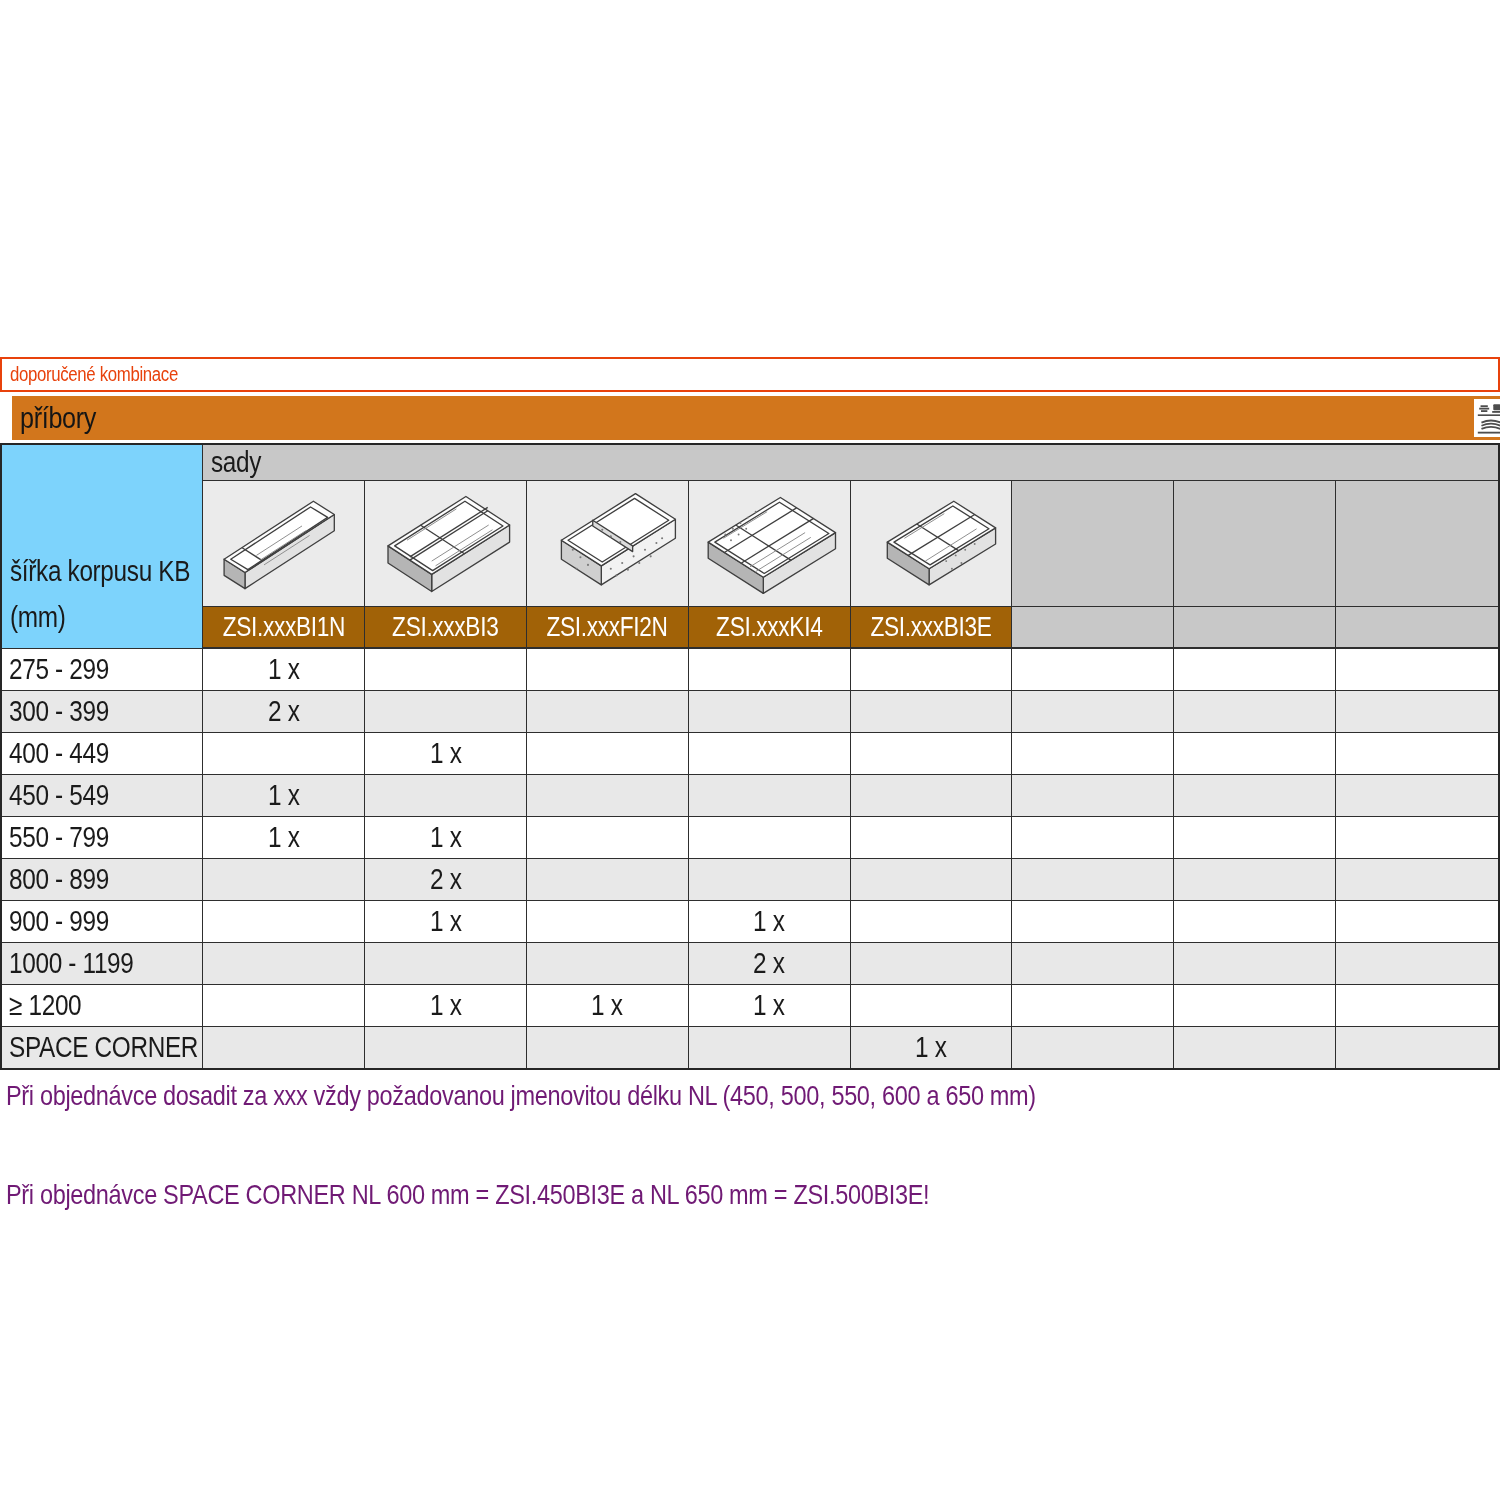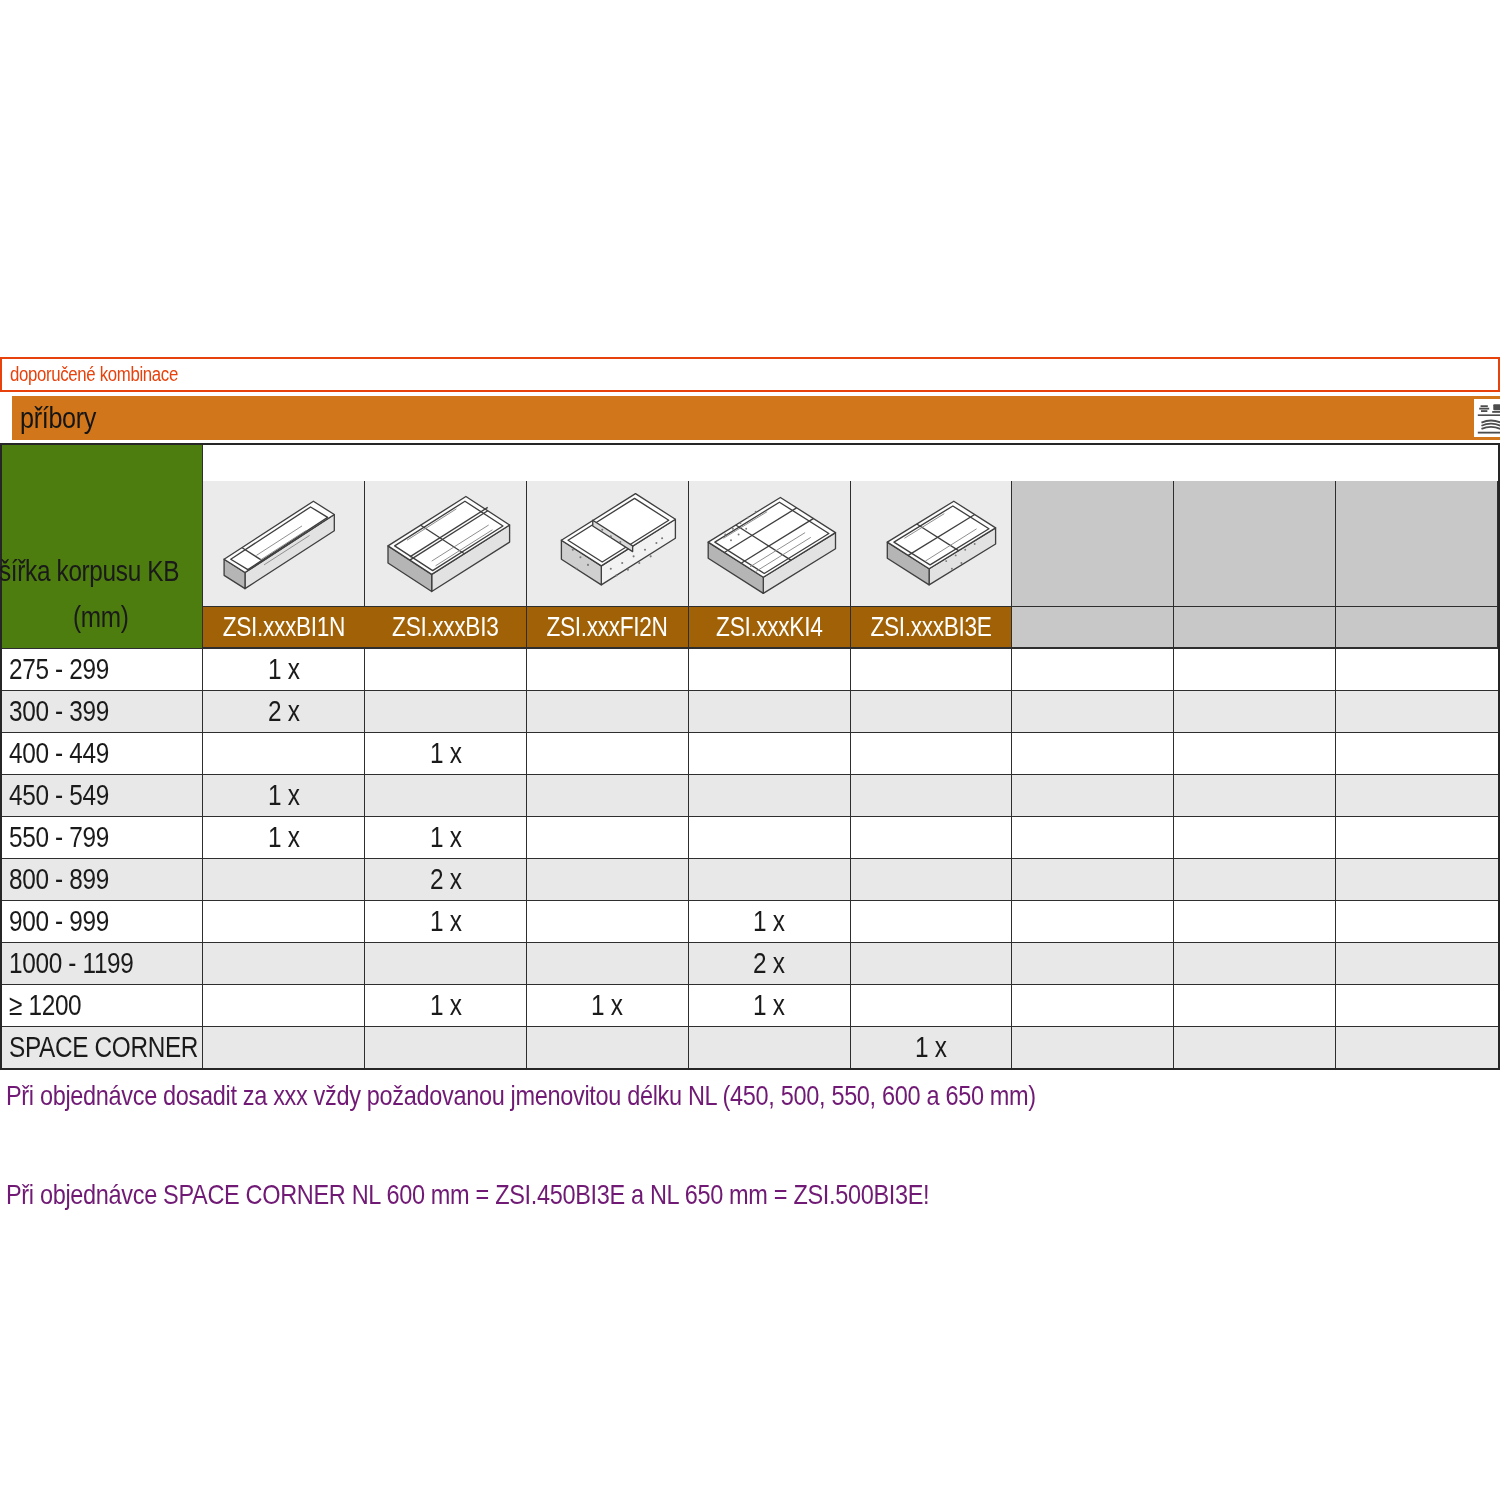--- a/index.html
+++ b/index.html
@@ -25,23 +25,23 @@
   .icon-box{position:absolute;right:4px;top:3px;width:34px;height:38px;
     background:#ffffff;display:flex;align-items:center;justify-content:center;}
 
   
   .ctable{position:absolute;left:0;top:443px;width:1500px;box-sizing:border-box;
     border:2.5px solid #262626;font-size:29px;background:#fff;}
   .thead{display:grid;grid-template-columns:201px repeat(8,1fr);
     grid-template-rows:36px 126px 41px;}
   .hcell{box-sizing:border-box;border-right:1.5px solid #2e2e2e;
     border-bottom:1.5px solid #2e2e2e;}
-  .left-head{grid-column:1;grid-row:1/4;background:#4d7c0f;border-bottom:none;
+  .left-head{grid-column:1;grid-row:1/4;background:#7dd3fc;border-bottom:none;
     display:flex;flex-direction:column;justify-content:flex-end;
-    padding:0 0 8px 8px;line-height:46px;align-items:center;}
+    padding:0 0 8px 8px;line-height:46px;}
   .sady{grid-column:2/10;grid-row:1;background:#c8c8c8;display:flex;
     align-items:center;padding-left:8px;border-right:none;}
   .imgc{grid-row:2;background:#ebebeb;display:flex;align-items:center;
     justify-content:center;overflow:hidden;}
   .imgc.empty,.codec.empty{background:#c8c8c8;}
   .codec{grid-row:3;background:#a16207;color:#ffffff;display:flex;
     align-items:center;justify-content:center;font-size:27px;}
   .thead > .hcell:nth-child(10), .thead > .hcell:nth-child(18){border-right:none;}
 
   .tr{display:grid;grid-template-columns:201px repeat(8,1fr);height:42px;
@@ -92,20 +92,23 @@
   </div>
 
   <div class="ctable">
     <div class="thead">
 
       <div class="hcell left-head">
         <div class="cond">šířka korpusu KB</div>
         <div class="cond">(mm)</div>
       </div>
 
+      <div class="hcell sady">
+        <span class="cond">sady</span>
+      </div>
 
       <div class="hcell imgc">
         <svg width="152" height="120" viewBox="0 0 160 124">
           <polygon points="134,31 40,92 40,109 134,48" fill="#e2e2e2" class="tray-stroke" style="fill:#e2e2e2"></polygon>
           <polygon points="40,92 18,78 18,95 40,109" fill="#b5b5b5" class="tray-stroke" style="fill:#b5b5b5"></polygon>
           <polygon points="18,78 112,17 134,31 40,92" class="tray-stroke" style="fill:#fdfdfd"></polygon>
           <polygon points="25,78 109,23 127,34 43,89" class="tray-stroke" style="fill:#ffffff"></polygon>
           <line x1="37" y1="66" x2="59" y2="80" class="tray-stroke"></line>
           <g stroke="#8a8a8a" stroke-width="1">
             <line x1="52" y1="74" x2="100" y2="43"></line>

